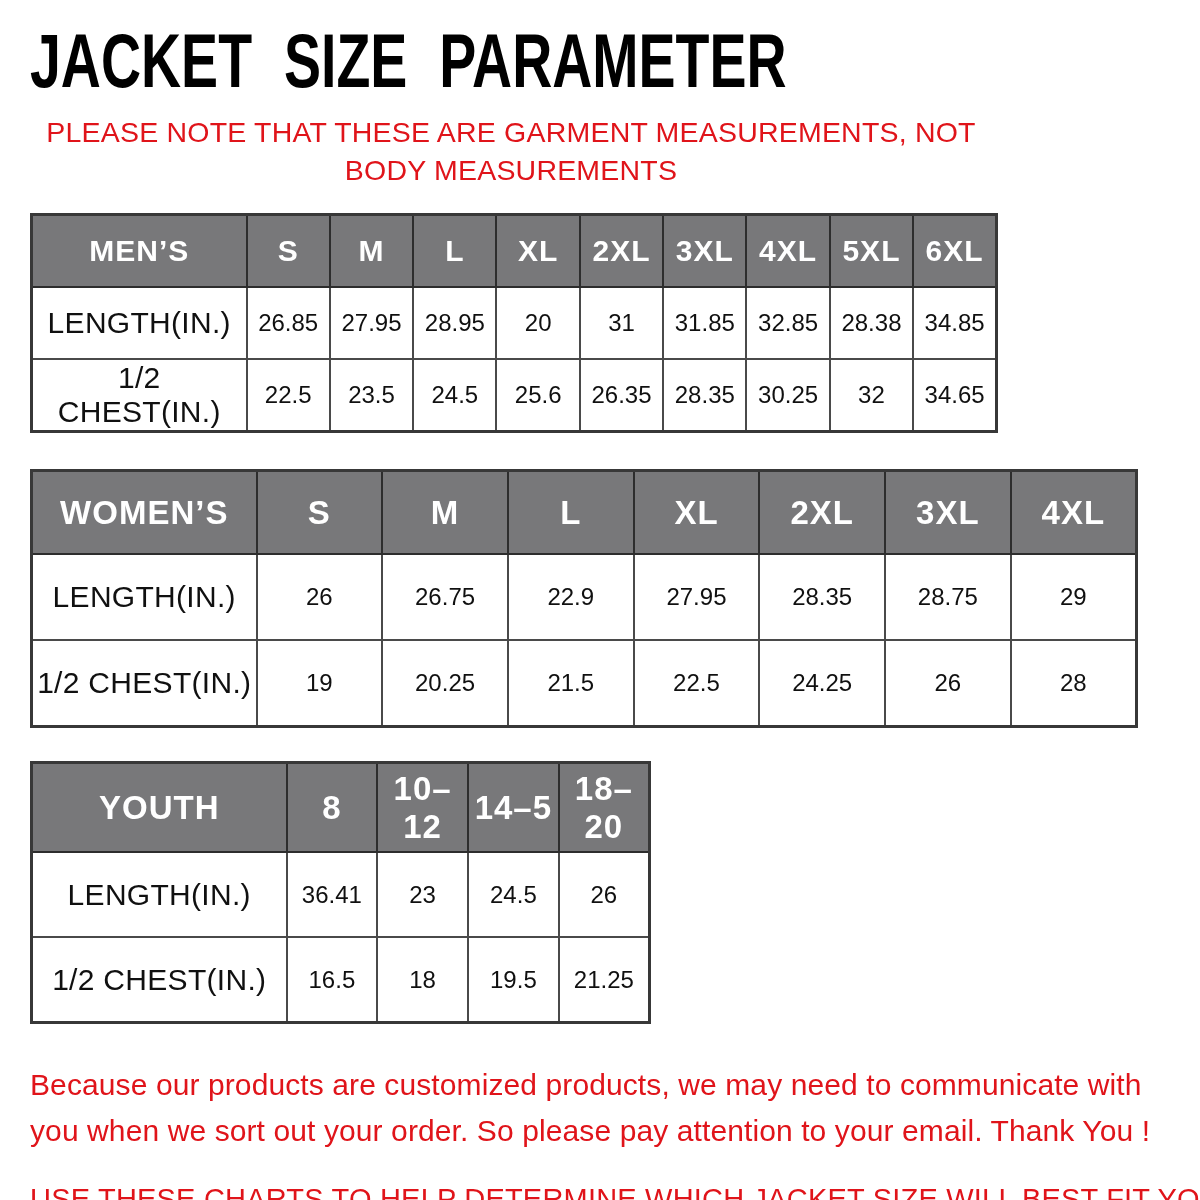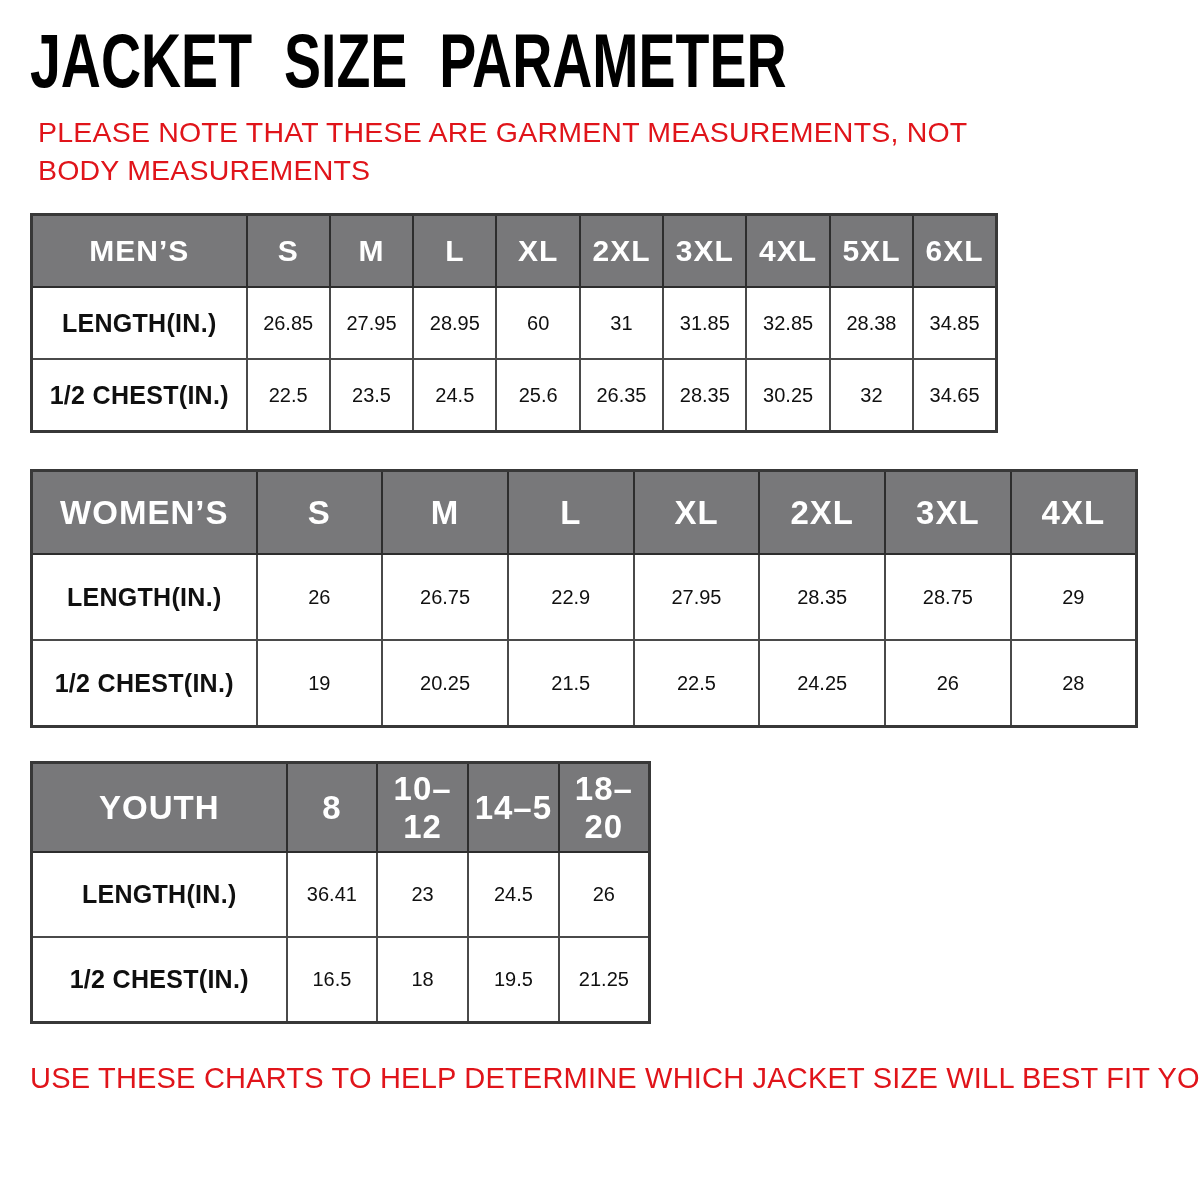--- a/index.html
+++ b/index.html
@@ -21,26 +21,27 @@
     word-spacing: 22px;
     white-space: nowrap;
     transform: scaleX(0.75) scaleY(1.02);
     transform-origin: left center;
     line-height: 1.0;
     height: 74px;
   }
 
   
   .note {
-    margin: 16px 0 0 8px;
+    margin: 16px 0 0 16px;
     max-width: 930px;
     font-size: 28.5px;
     line-height: 1.32;
     color: var(--accent-red, #e0141a);
     letter-spacing: 0.2px;
+    text-align: center;
   }
 
   
   .tables { margin-top: 24px; }
   table.size-table {
     border-collapse: collapse;
     table-layout: fixed;
     border: 3px solid #383838;
   }
   table.size-table th, table.size-table td {
@@ -53,25 +54,25 @@
   table.size-table th {
     background: var(--header-bg, #78787a);
     color: var(--header-fg, #ffffff);
     font-weight: bold;
     border-color: #2d2d2d;
     letter-spacing: 1px;
   }
   table.size-table td {
     background: #ffffff;
     color: #101010;
-    font-size: 20px;
+    font-size: 24px;
   }
   table.size-table td.row-label {
-    font-weight: bold;
-    font-size: 25px;
+    font-weight: normal;
+    font-size: 30px;
     letter-spacing: 0.3px;
   }
 
   .tbl-mens   { width: 968px; }
   .tbl-mens   col.label-col   { width: 215px; }
   .tbl-mens   th { height: 70px; font-size: 30px; }
   .tbl-mens   td { height: 70px; }
 
   .tbl-womens { width: 1108px; margin-top: 36px; padding-left: 28px; }
   .tbl-womens col.label-col   { width: 225px; }
@@ -139,21 +140,21 @@
             <th>5XL</th>
             <th>6XL</th>
           </tr>
         </thead>
         <tbody>
           <tr>
             <td class="row-label">LENGTH(IN.)</td>
             <td>26.85</td>
             <td>27.95</td>
             <td>28.95</td>
-            <td>60</td>
+            <td>20</td>
             <td>31</td>
             <td>31.85</td>
             <td>32.85</td>
             <td>28.38</td>
             <td>34.85</td>
           </tr>
           <tr>
             <td class="row-label">1/2 CHEST(IN.)</td>
             <td>22.5</td>
             <td>23.5</td>
@@ -243,16 +244,17 @@
             <td>16.5</td>
             <td>18</td>
             <td>19.5</td>
             <td>21.25</td>
           </tr>
         </tbody>
       </table>
   </div>
 
   <div class="footer">
+    <p class="footer-para">Because our products are customized products, we may need to communicate with you when we sort out your order. So please pay attention to your email. Thank You !</p>
     <p class="footer-caps">USE THESE CHARTS TO HELP DETERMINE WHICH JACKET SIZE WILL BEST FIT YOU.</p>
   </div>
 
 </div>
 
 </body></html>

